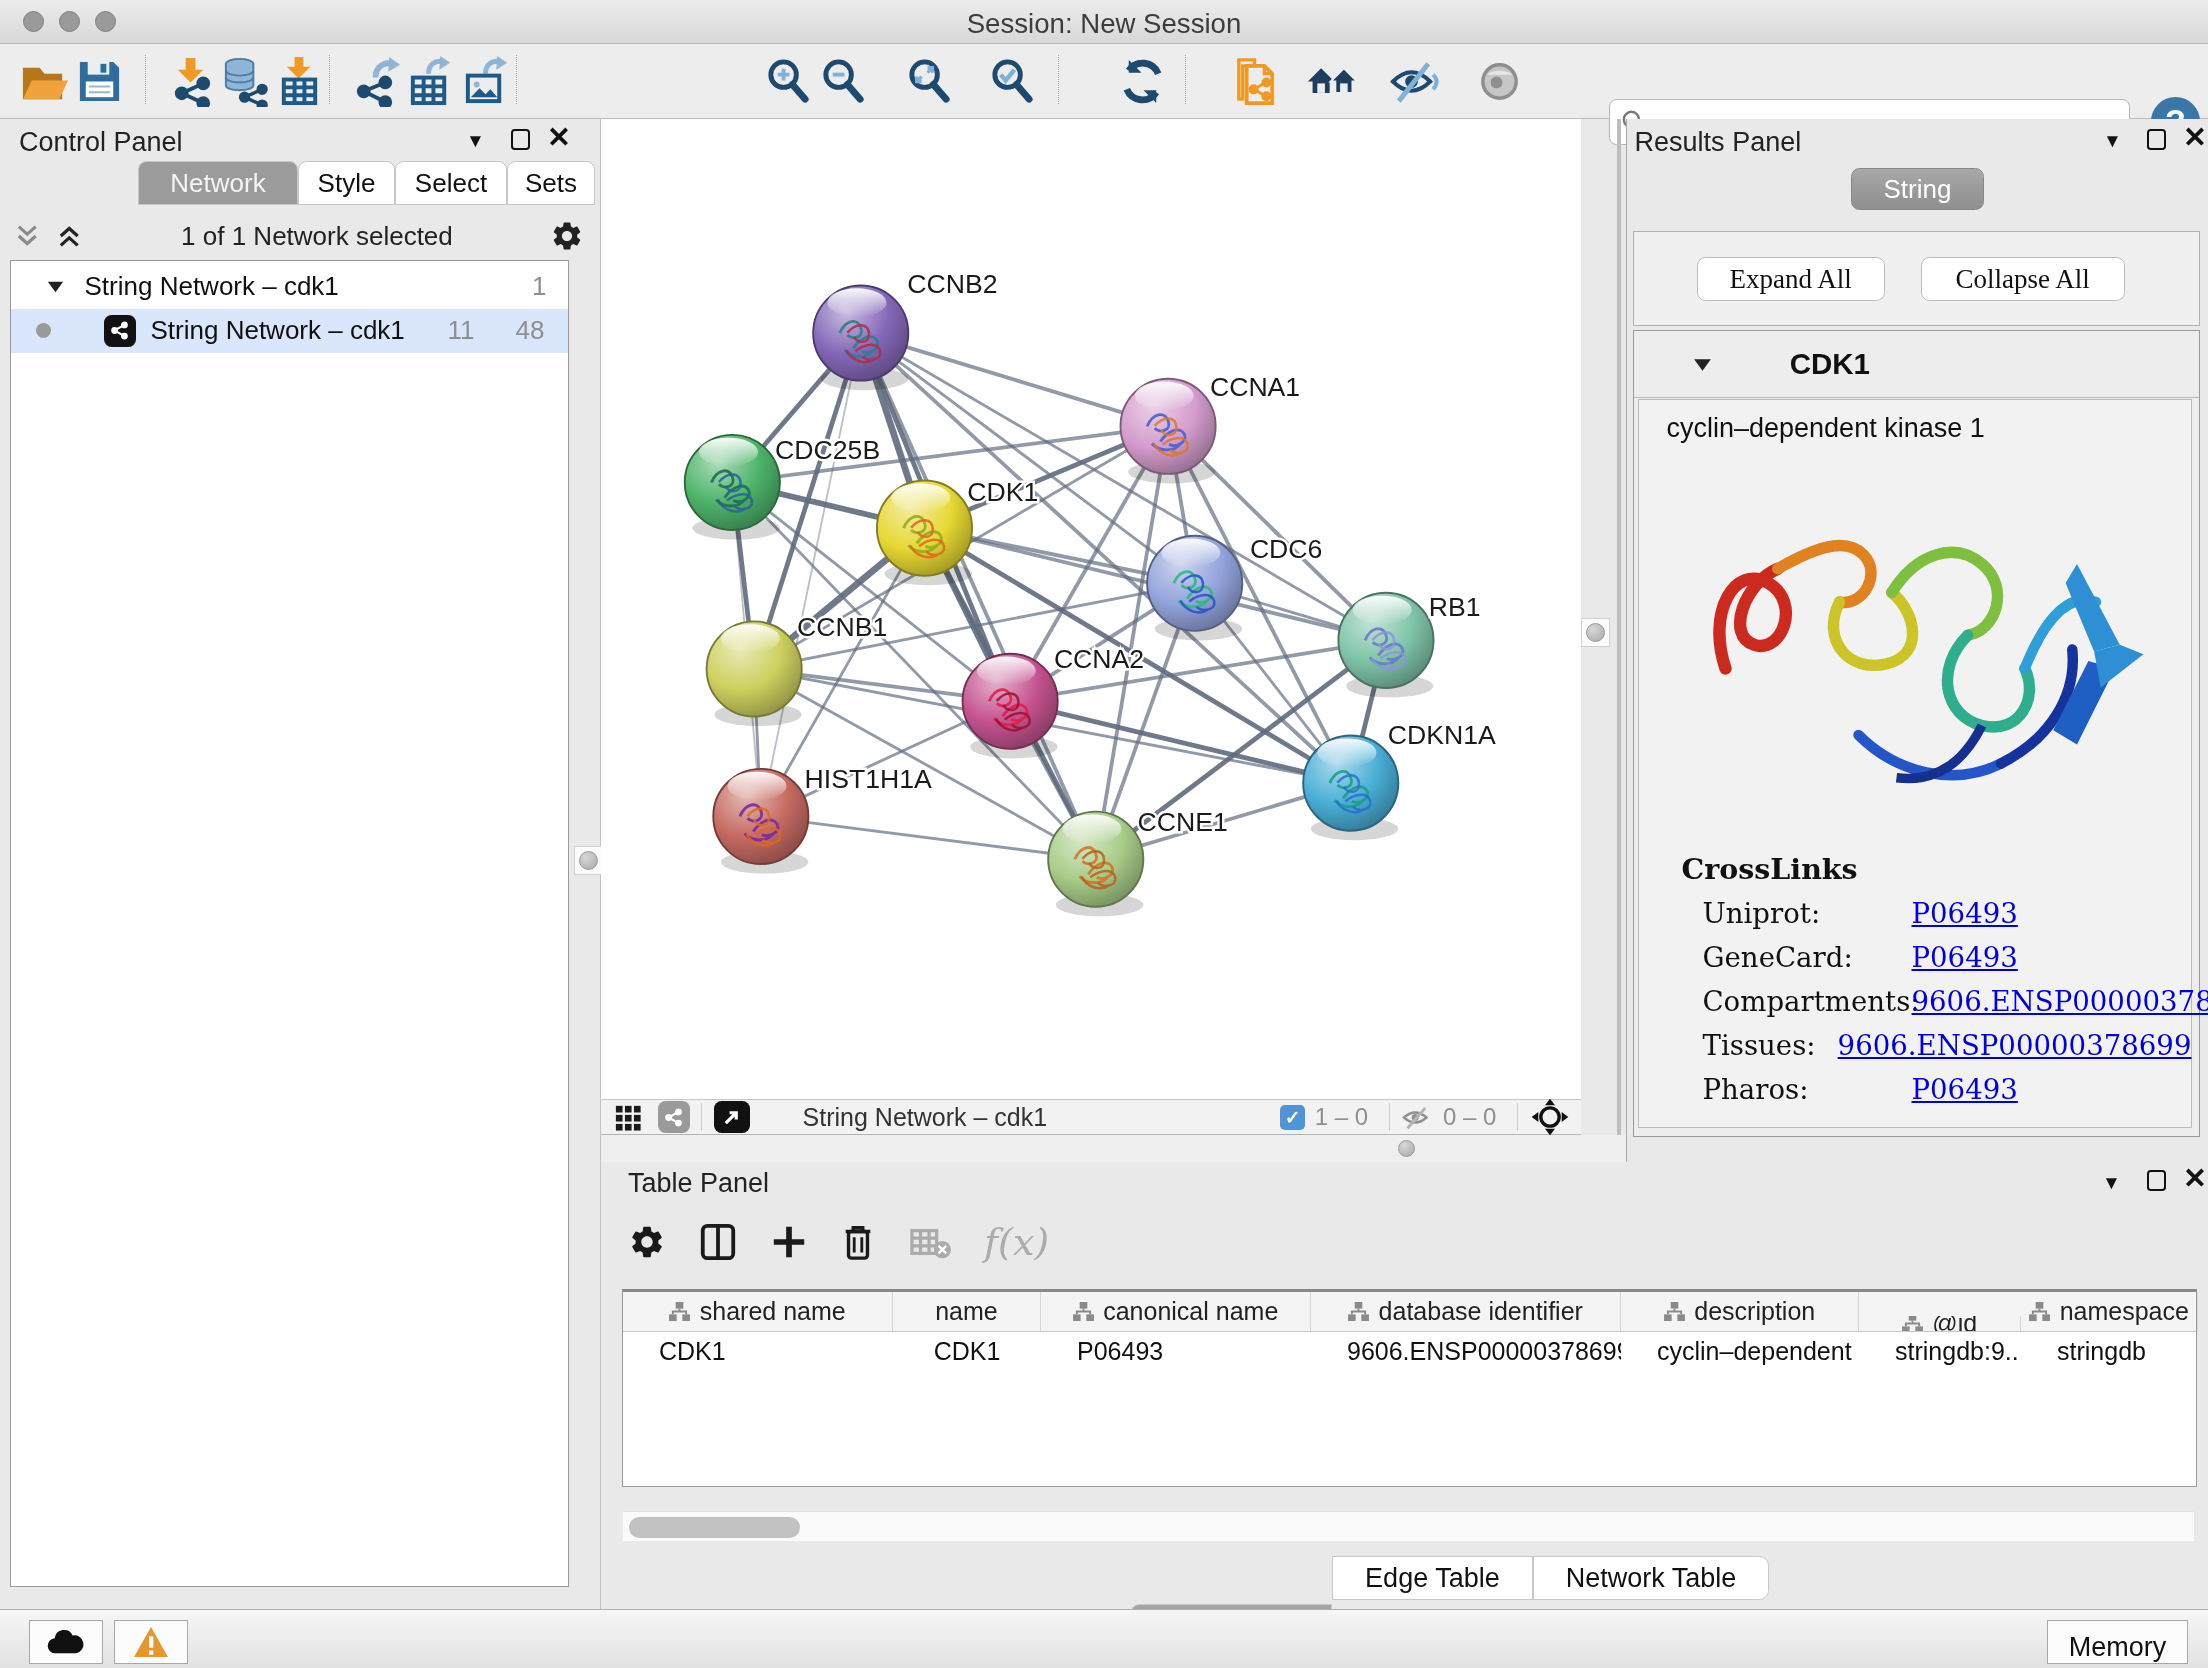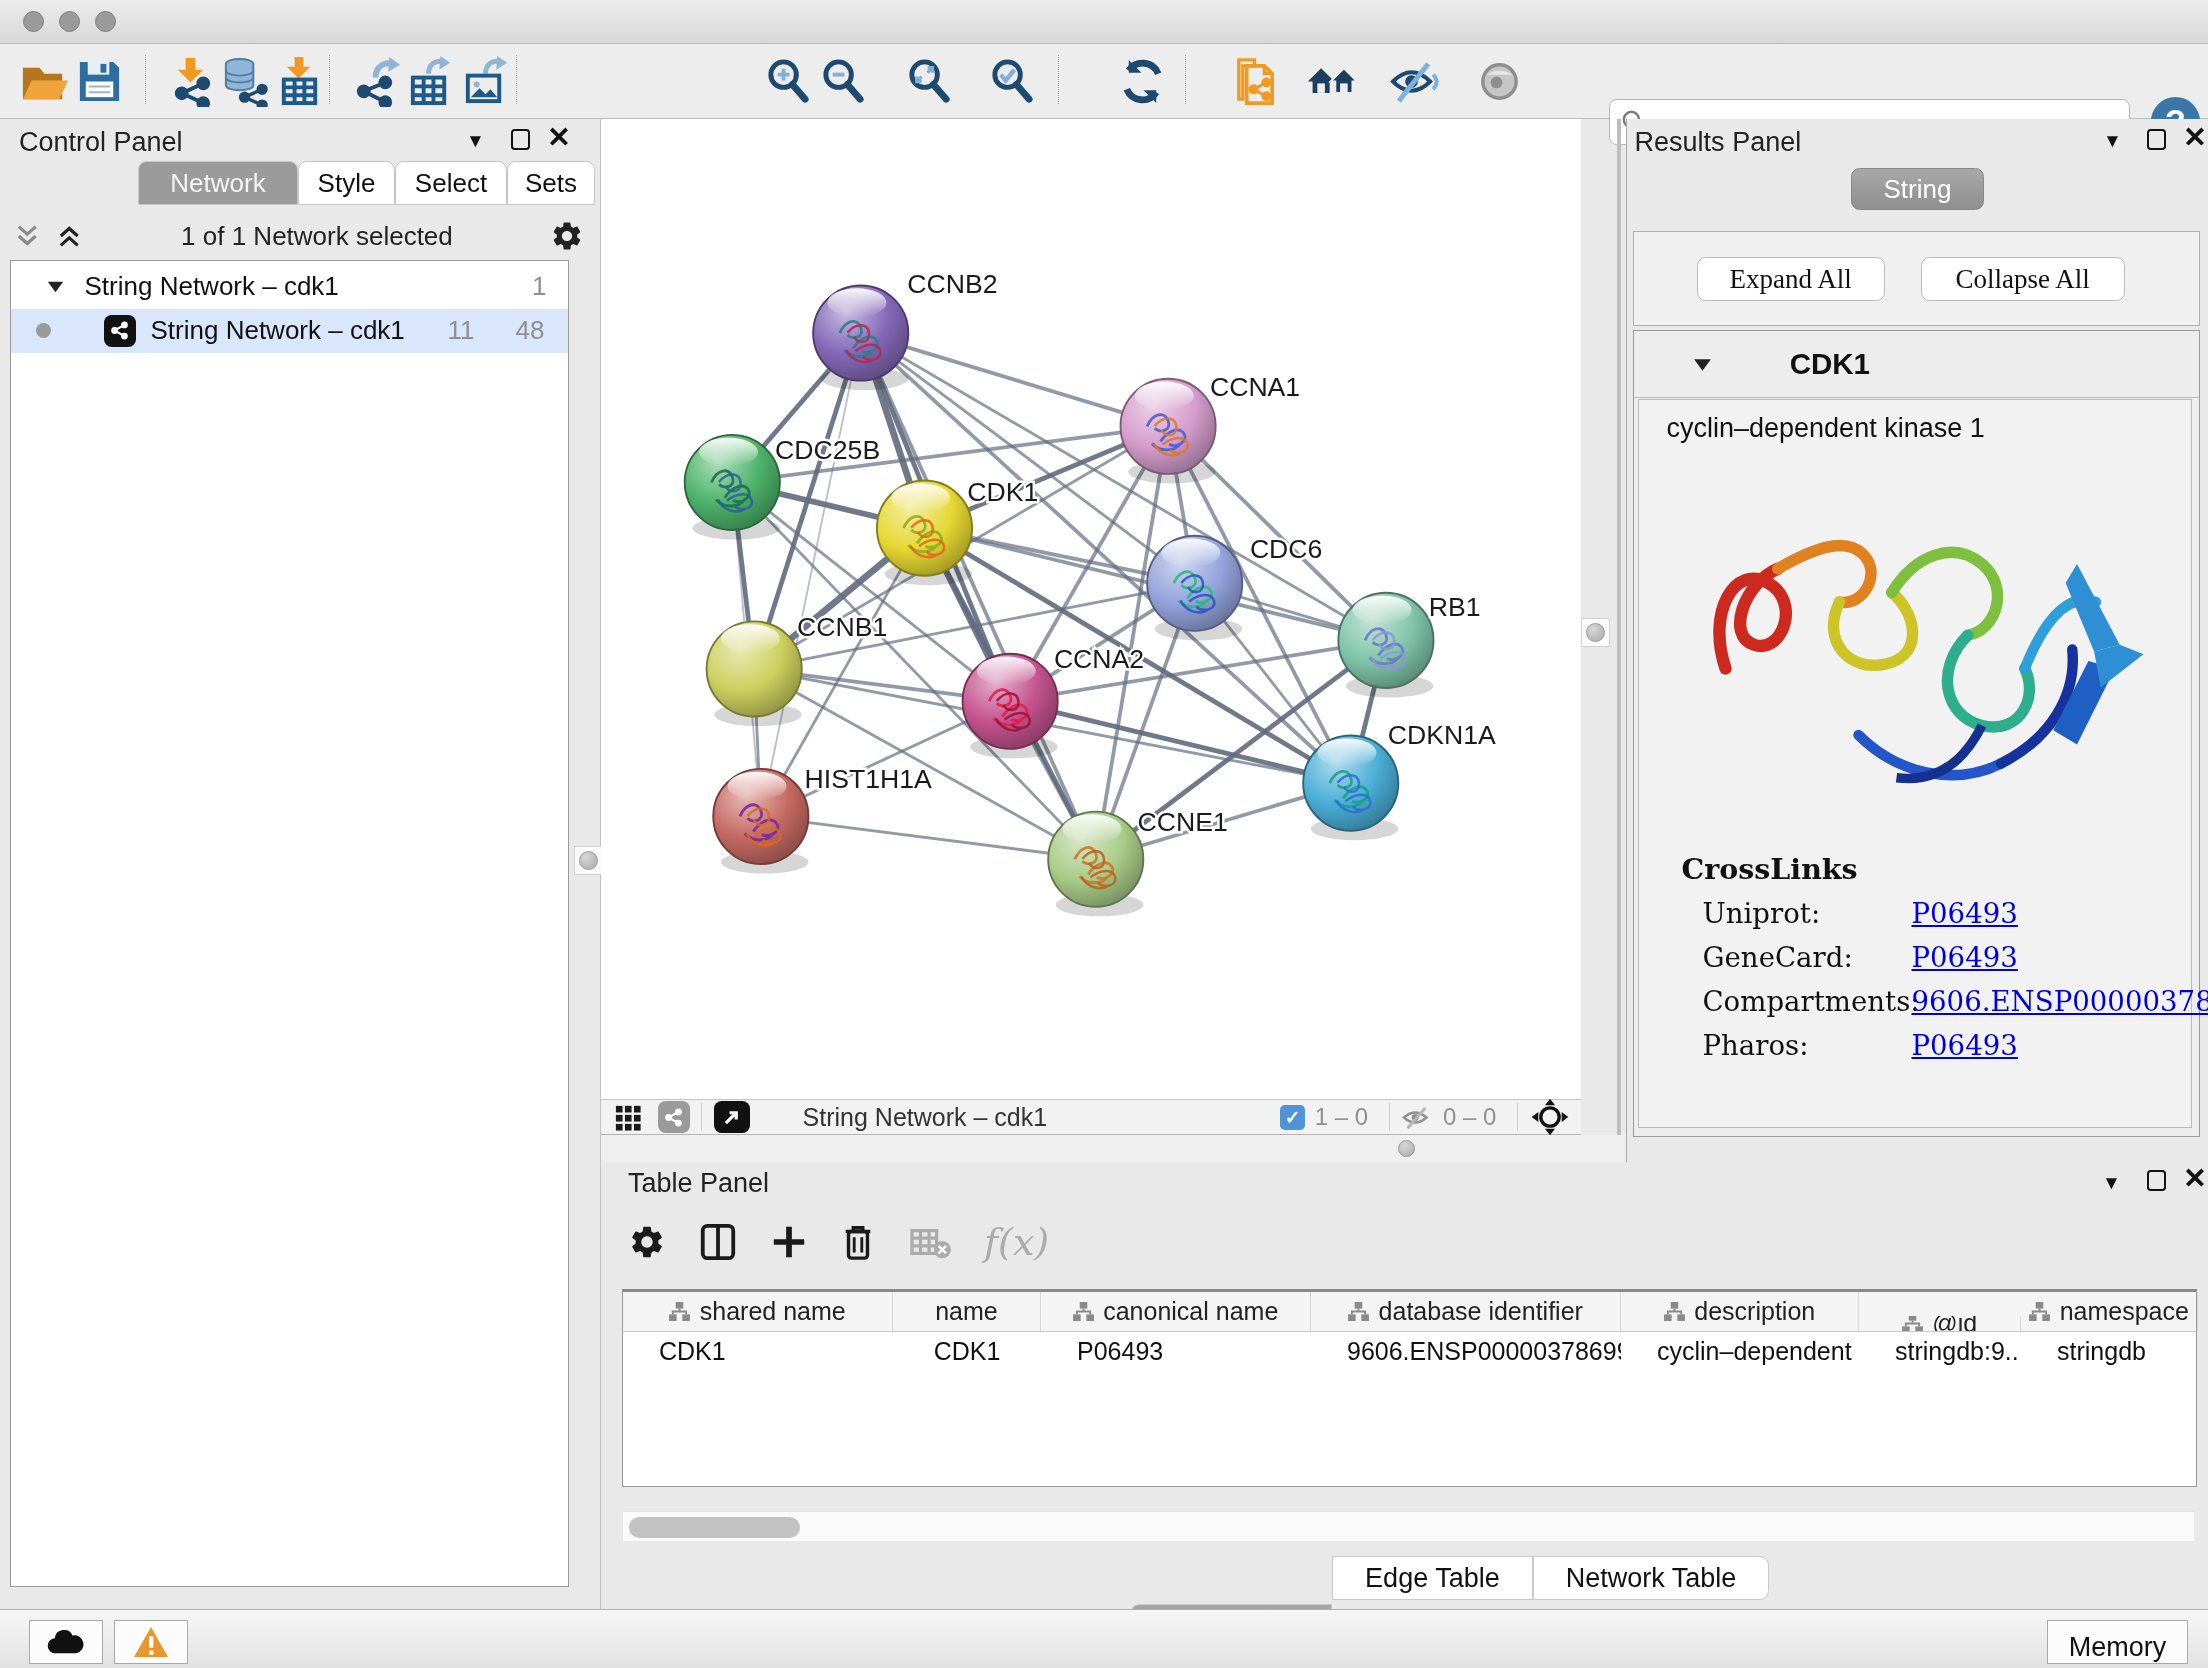--- a/index.html
+++ b/index.html
@@ -91,20 +91,21 @@
 
   svg text { font-family:"Liberation Sans",sans-serif; }
 </style>
 </head>
 <body>
 
 <div id="titlebar" class="abs">
   <div class="tlight abs" style="left:23px"></div>
   <div class="tlight abs" style="left:59px"></div>
   <div class="tlight abs" style="left:95px"></div>
+  <div id="win-title" class="abs">Session: New Session</div>
 </div>
 
 <div id="toolbar" class="abs">
   <div class="tbtn abs" style="left:17px">
     <svg width="51" height="51" viewBox="0 0 52 52">
       <path d="M4 12 h17 l5 6 h18 v26 h-40 z" fill="#b5761c"></path>
       <path d="M4 44 l9-19 h37 l-9 19 z" fill="#f0a33c"></path>
     </svg>
   </div>
   <div class="tbtn abs" style="left:72px">
@@ -658,20 +659,24 @@
             <div class="cl-row">
               <span class="cl-label">Uniprot:</span>
               <span class="cl-link">P06493</span>
             </div>
             <div class="cl-row">
               <span class="cl-label">GeneCard:</span>
               <span class="cl-link">P06493</span>
             </div>
             <div class="cl-row">
               <span class="cl-label">Compartments:</span>
+              <span class="cl-link">9606.ENSP00000378699</span>
+            </div>
+            <div class="cl-row">
+              <span class="cl-label">Tissues:</span>
               <span class="cl-link">9606.ENSP00000378699</span>
             </div>
             <div class="cl-row">
               <span class="cl-label">Pharos:</span>
               <span class="cl-link">P06493</span>
             </div>
           </div>
       </div>
     </div>
   </div>

